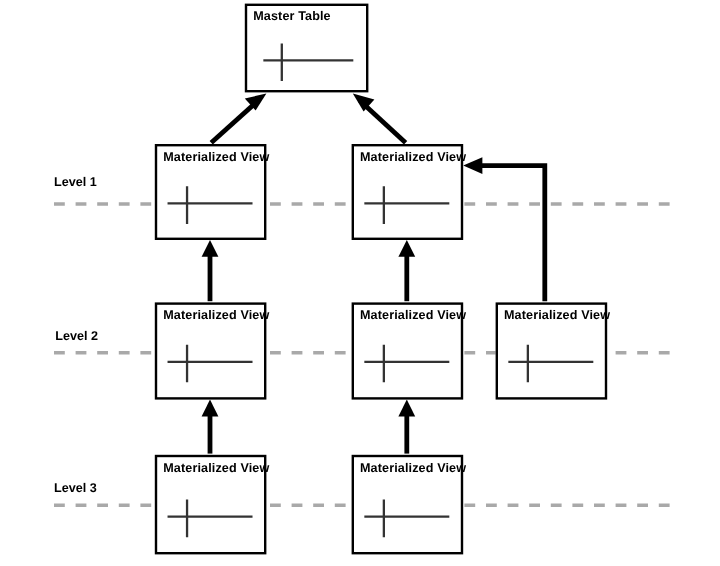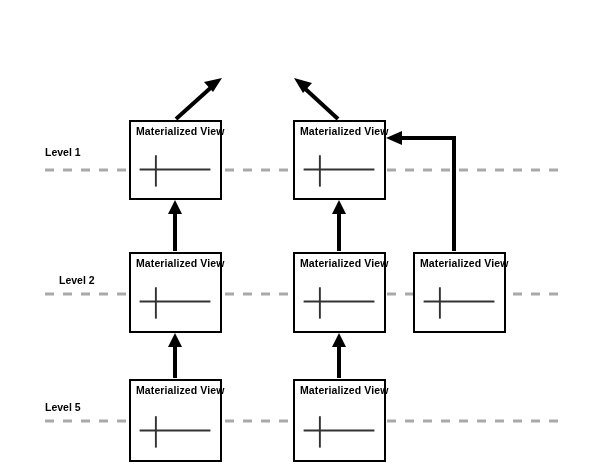--- a/index.html
+++ b/index.html
@@ -97,23 +97,30 @@
       <polygon points="339,333 332,347 346,347" fill="#000000"></polygon>
     </g>
 
     <g>
       <polyline points="454,251 454,138 398,138" fill="none" stroke="#000000" stroke-width="4"></polyline>
       <polygon points="386,138 402,131 402,145" fill="#000000"></polygon>
     </g>
   </svg>
 
   <div class="level-label" style="left:45px; top:146px;text-align:center;">Level 1</div>
-  <div class="level-label" style="left:59px; top:274px;">Level 2</div>
-  <div class="level-label" style="left:45px; top:401px;">Level 5</div>
+  <div class="level-label" style="left:46px; top:274px;">Level 2</div>
+  <div class="level-label" style="left:45px; top:401px;">Level 3</div>
 
+  <div class="node-box" style="left:204px; top:3px; width:103px; height:74px;">
+    <div class="node-label">Master Table</div>
+    <svg class="glyph" viewBox="0 0 103 74" preserveAspectRatio="none">
+      <line x1="14" y1="48" x2="92" y2="48" stroke="#333333" stroke-width="2"></line>
+      <line x1="30" y1="33" x2="30" y2="66" stroke="#333333" stroke-width="2"></line>
+    </svg>
+  </div>
 
   <div class="node-box" style="left:129px; top:120px; width:93px; height:80px;">
     <div class="node-label">Materialized View</div>
     <svg class="glyph" viewBox="0 0 93 80" preserveAspectRatio="none">
       <line x1="9" y1="50" x2="83" y2="50" stroke="#333333" stroke-width="2"></line>
       <line x1="26" y1="35" x2="26" y2="68" stroke="#333333" stroke-width="2"></line>
     </svg>
   </div>
 
   <div class="node-box" style="left:293px; top:120px; width:93px; height:80px;">

